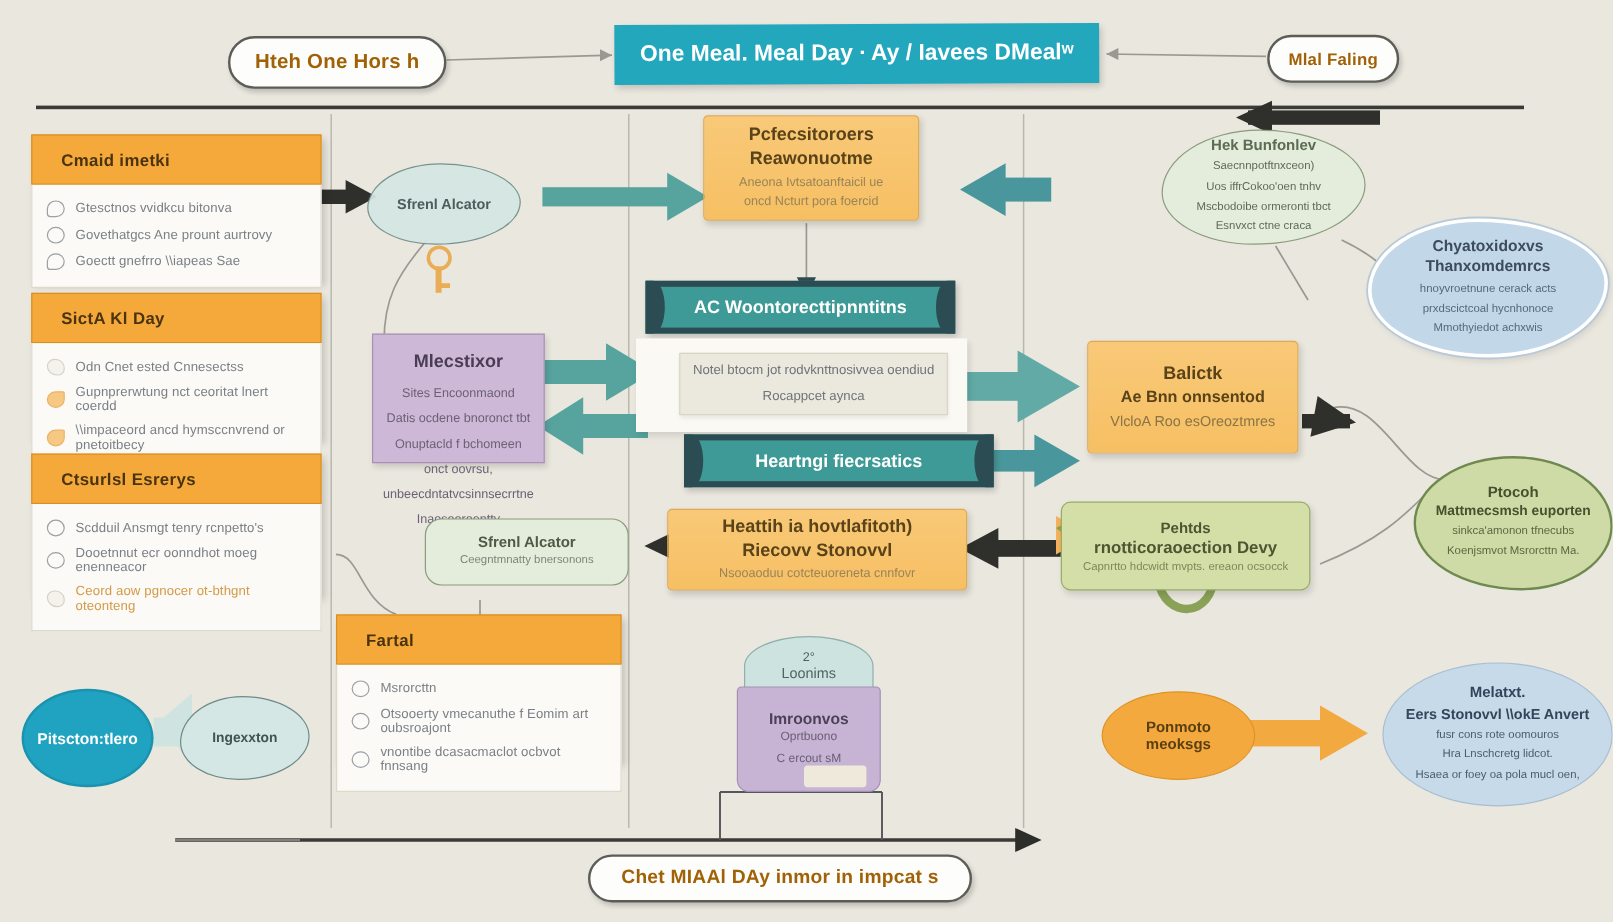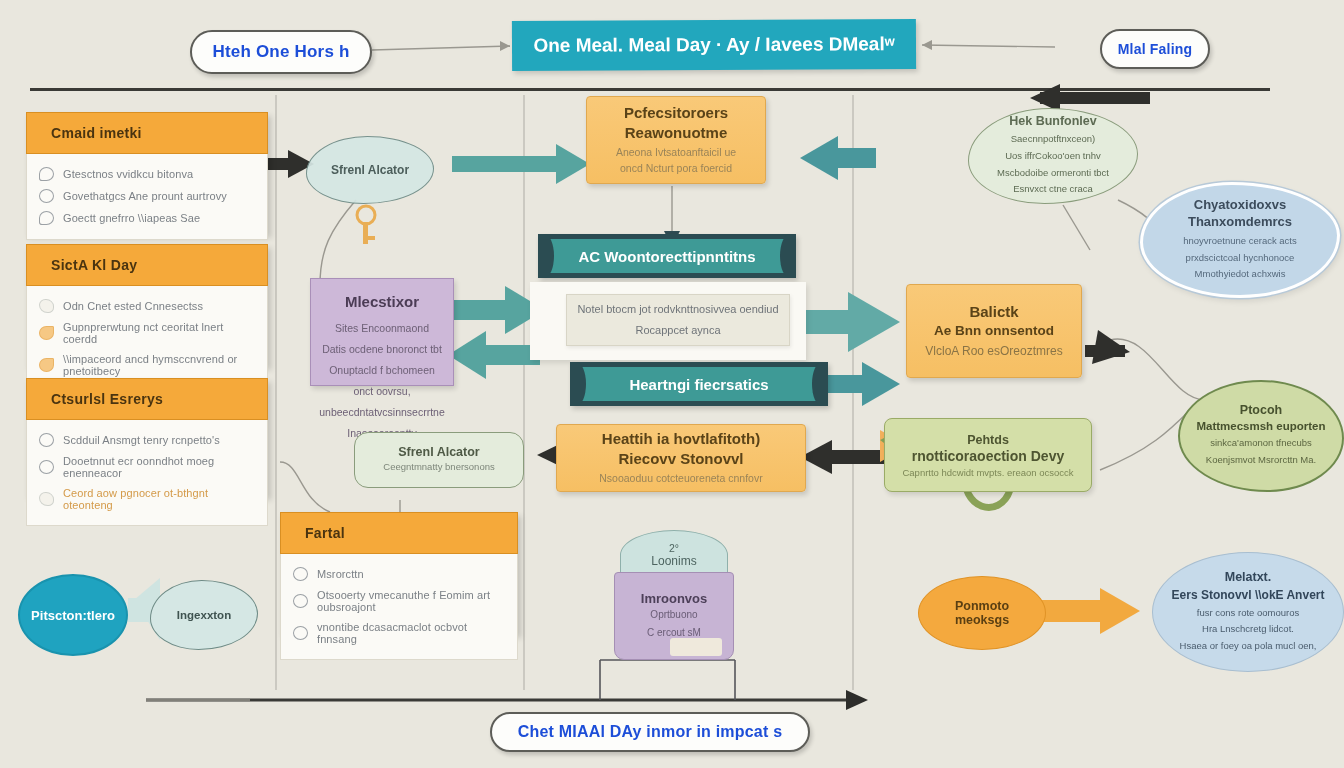--- a/index.html
+++ b/index.html
@@ -14,21 +14,21 @@
     background: #e9e7de;
     overflow: hidden;
   }
   .abs { position: absolute; }
 
   
   .pill {
     background: #fdfdfb;
     border: 2px solid #5d5d58;
     border-radius: 22px;
-    color: #1d4ed8;
+    color: #a16207;
     font-size: 17px;
     font-weight: 600;
     display: flex;
     align-items: center;
     justify-content: center;
     letter-spacing: .2px;
     box-shadow: 2px 3px 4px rgba(0,0,0,.18);
     text-align: center;
     padding: 0 12px;
   }
@@ -339,21 +339,21 @@
   </svg>
 
   <div class="pill abs" style="left:190px;top:30px;width:182px;height:44px;">
     <span>Hteh One Hors h</span>
   </div>
 
   <div class="banner abs" style="left:512px;top:20px;width:404px;height:50px;">
     <span>One Meal. Meal Day ∙ Ay / Iavees DMealʷ</span>
   </div>
 
-  <div class="pill abs" style="left:1100px;top:29px;width:110px;height:40px;font-size:14px;">
+  <div class="pill abs" style="left:1056px;top:29px;width:110px;height:40px;font-size:14px;">
     <span>Mlal Faling</span>
   </div>
 
   <div class="card abs" style="left:26px;top:112px;width:242px;height:122px;">
     <div class="hdr">Cmaid imetki</div>
     <div class="body">
       <div class="row">
         <span class="bullet"></span>
         <span>Gtesctnos vvidkcu bitonva</span>
       </div>

